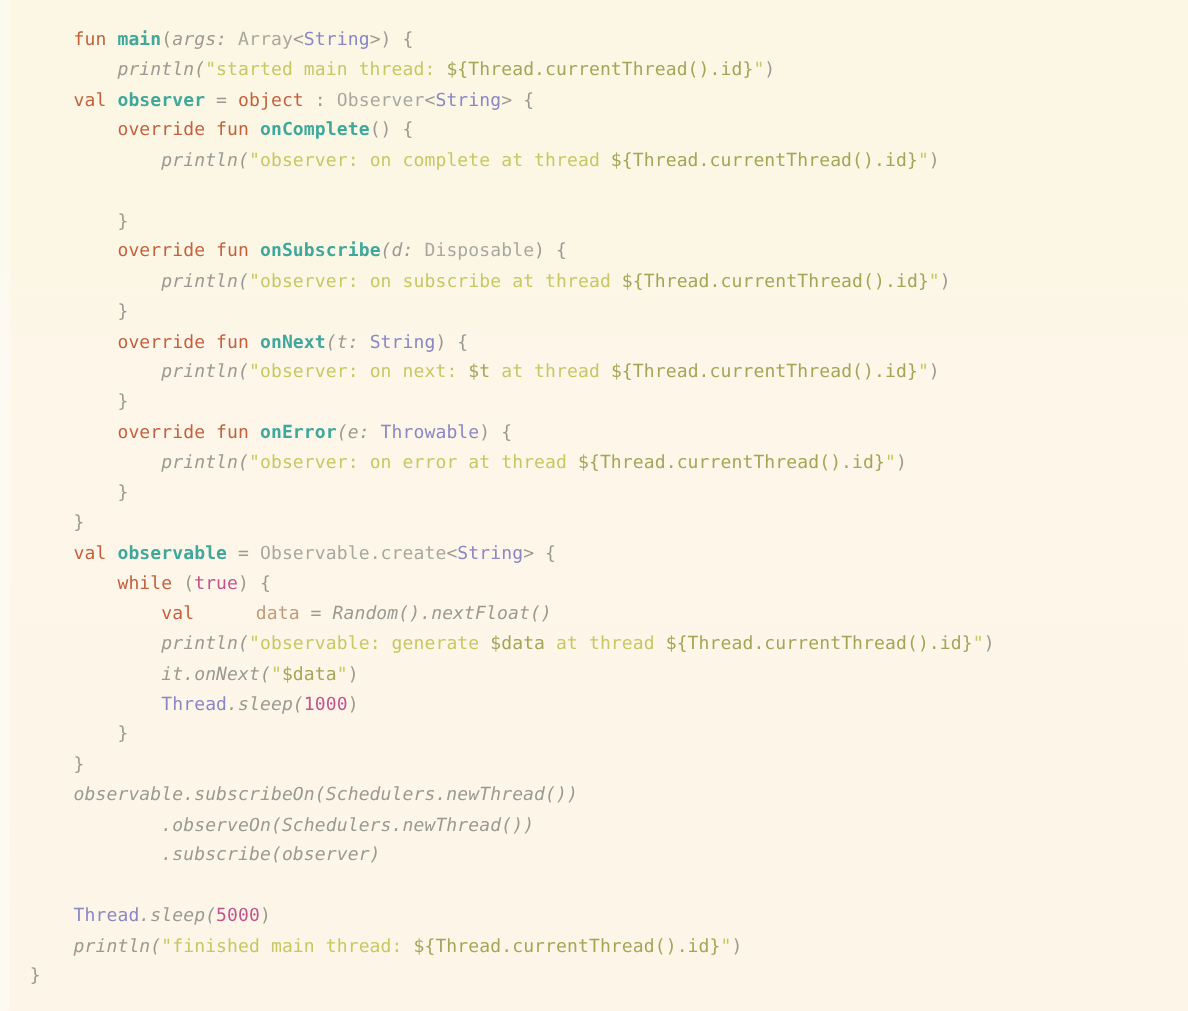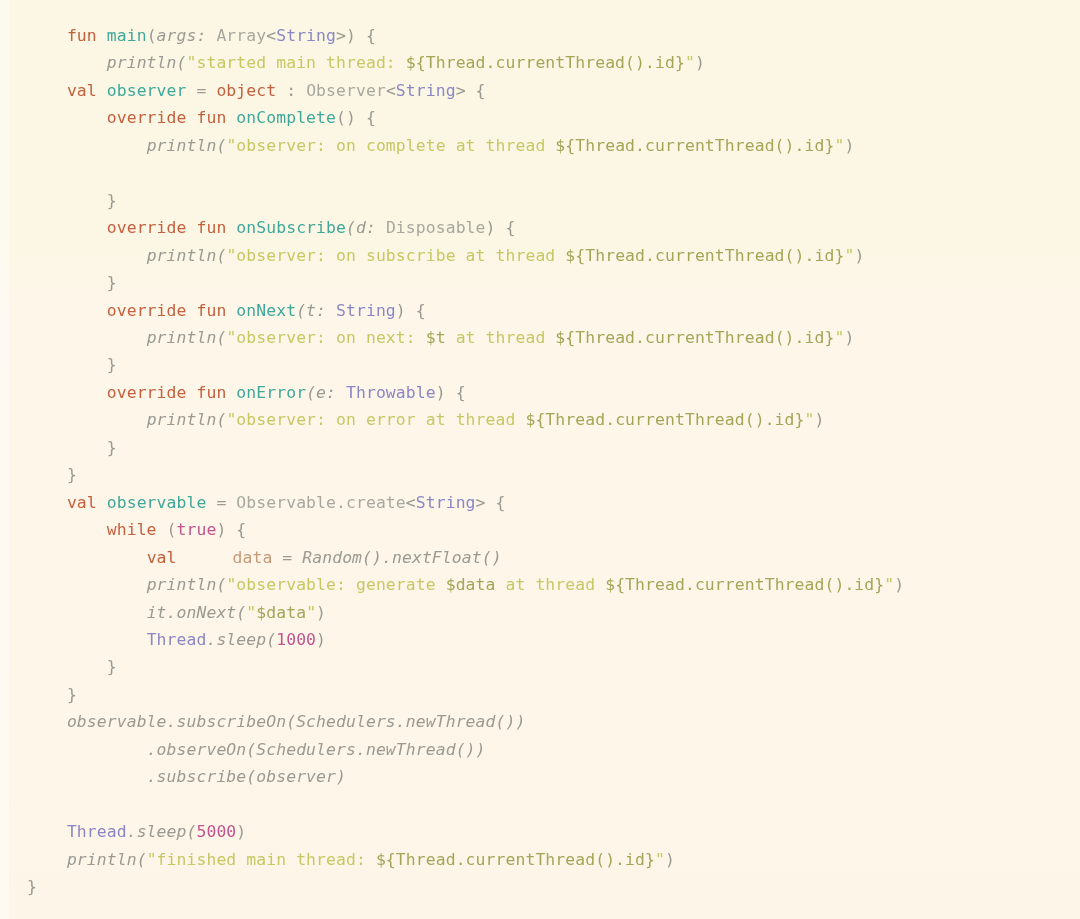--- a/index.html
+++ b/index.html
@@ -48,21 +48,21 @@
     letter-spacing: 0.1px;
     white-space: pre;
     color: #9a9a92;
     -webkit-font-smoothing: antialiased;
   }
 
   .ln { display: block; min-height: 27.45px; }
 
   
   .kw    { color: #c4603d; }            
-  .fn    { color: #3fa89b; }            
+  .fn    { color: #3fa89b; font-weight: bold; }            
   .ident { color: #9a9a92; font-style: italic; }            
   .type  { color: #8a87c4; }            
   .gray  { color: #a8a89e; margin-top: 23px; }            
   .str   { color: #c8c763; }            
   .tmpl  { color: #a3a657; }            
   .num   { color: #c0558e; }            
   .prop  { color: #c49a78; margin-left: 46px; }            
   .punc  { color: #9a9a92; }
 </style>
 </head>

